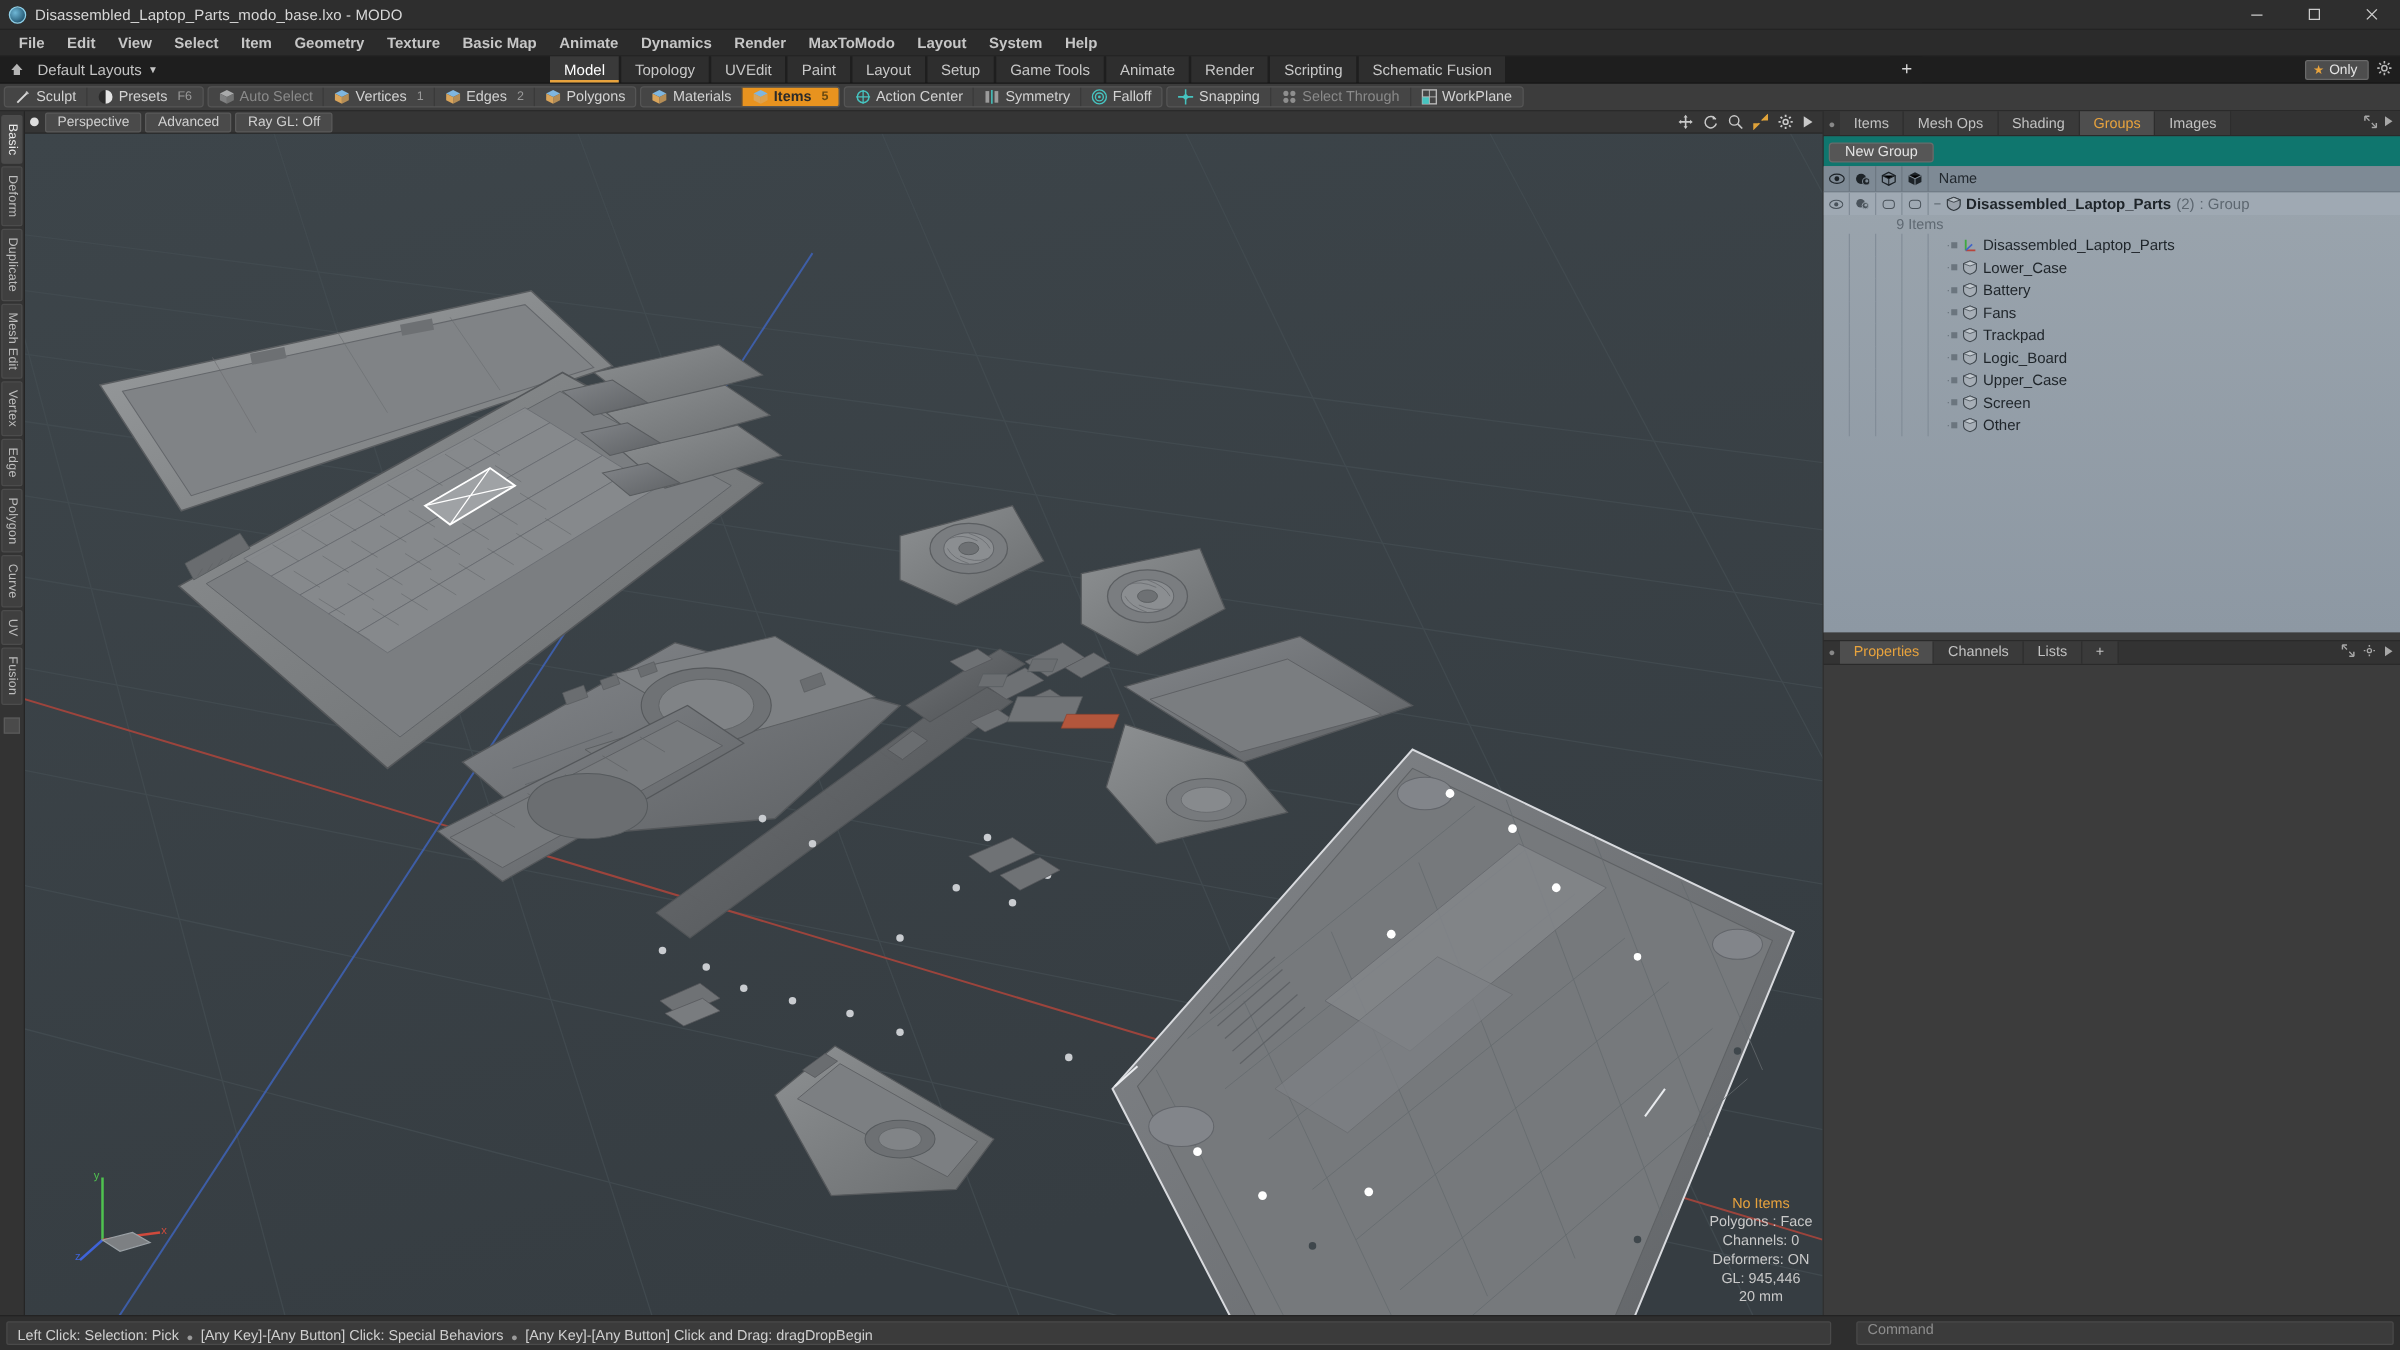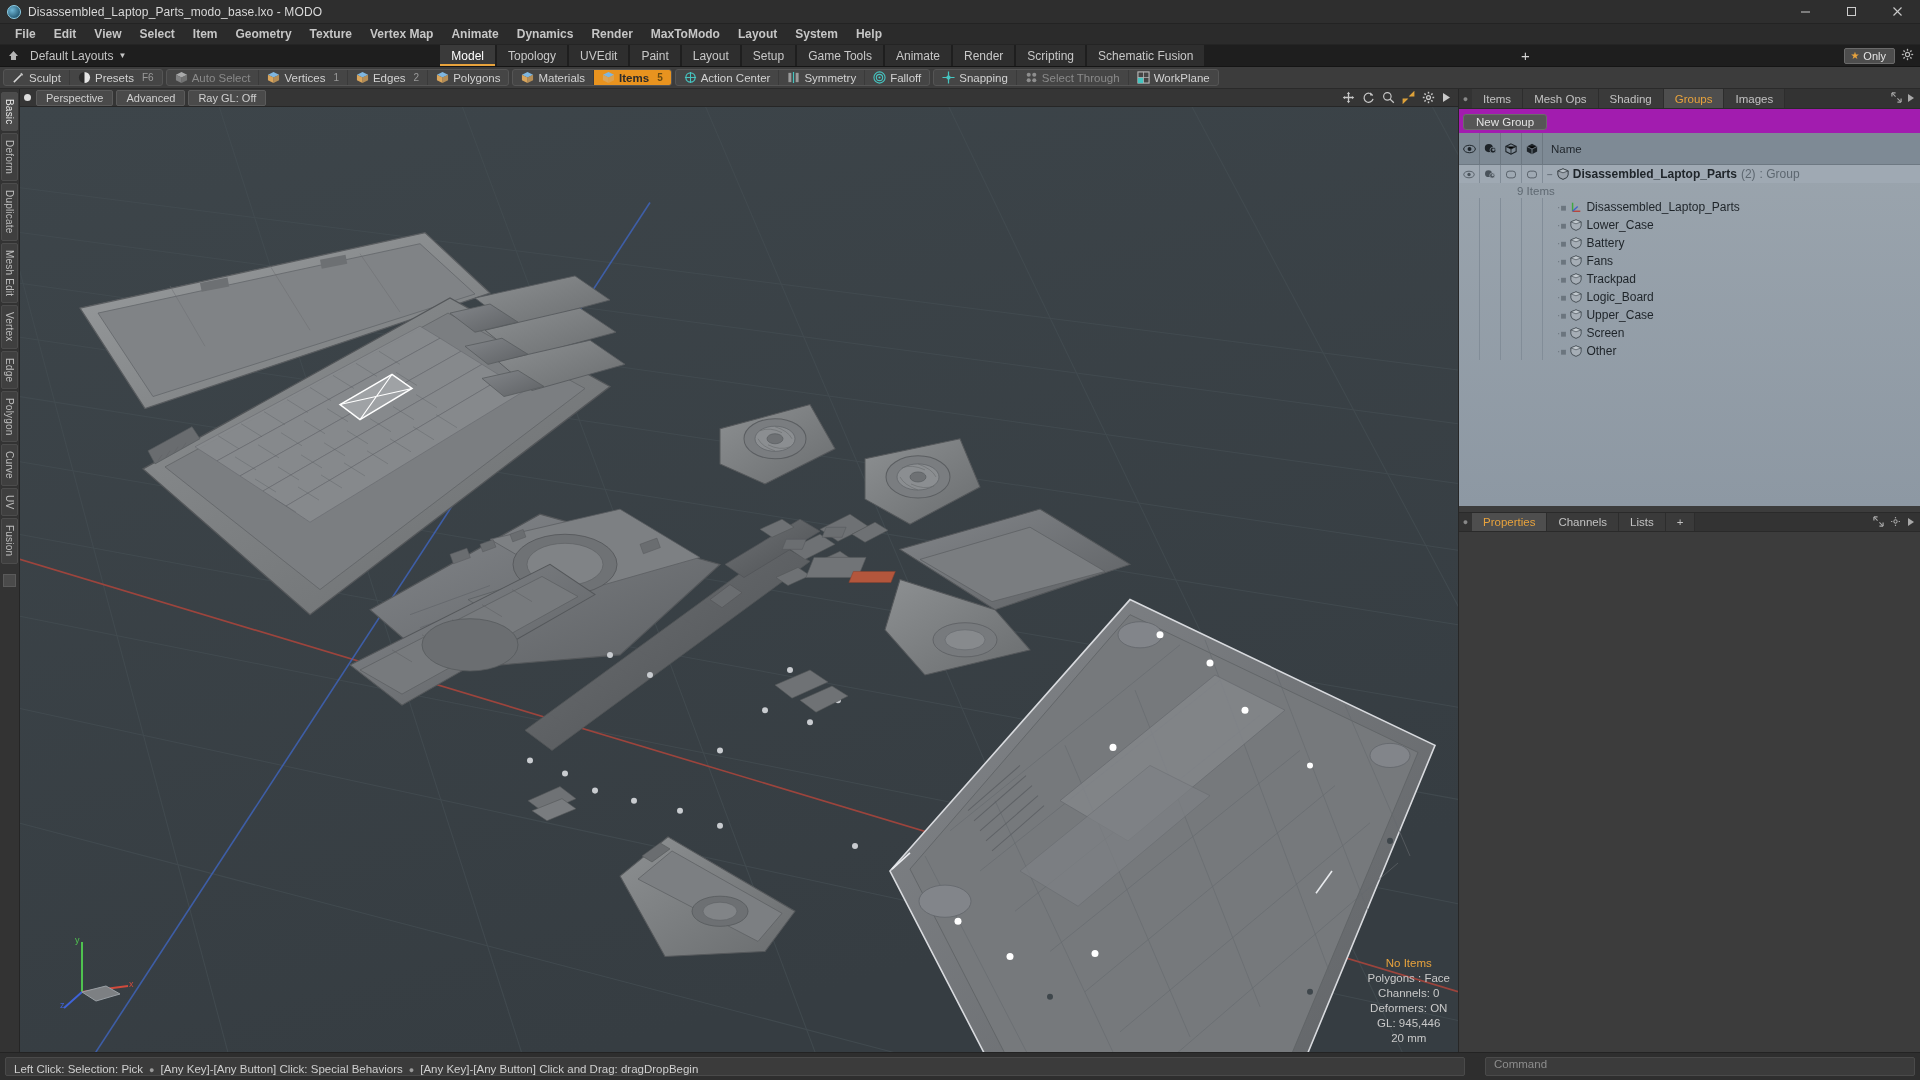--- a/index.html
+++ b/index.html
@@ -149,30 +149,30 @@
   .rp-grip { width: 13px; display:flex; align-items:center; justify-content:center; color:#888; font-size:9px; }
   .rp-tab {
     padding: 0 11px; font-size: 11.5px; color: #c2c2c2; display: flex; align-items: center;
     background: #3a3a3a; border-right: 1px solid #2d2d2d;
   }
   .rp-tab.active { background: #4e4e4e; color: #f0c270; }
   .rp-tab.active.orange { color: #e8a33d; }
   .rp-tabrow .rp-right { margin-left: auto; display:flex; align-items:center; gap:5px; padding-right:5px; color:#a8a8a8; font-size:10px; }
 
   .rp-newgroup {
-    background: #a21caf; padding: 3px 4px; flex: none;
+    background: #0f766e; padding: 3px 4px; flex: none;
   }
   .ng-btn {
     display: inline-block; background: #565656; border: 1px solid #6b6b6b; border-radius: 3px;
     font-size: 11.5px; color: #e2e2e2; padding: 1px 12px;
   }
 
   .tree { flex: 1; background: #8b96a1; display: flex; flex-direction: column; min-height: 0; }
   .tree-head {
-    display: flex; align-items: stretch; height: 32px; background: #7e8a95;
+    display: flex; align-items: stretch; height: 21px; background: #7e8a95;
     border-bottom: 1px solid #6d7882; flex: none; color: #1d2328; font-size: 11px; text-align: right;
   }
   .th-col {
     width: 21px; display:flex; align-items:center; justify-content:center;
     border-right: 1px solid #6d7882;
   }
   .th-name { padding-left: 8px; display:flex; align-items:center; font-size: 11.5px; color:#22282e; }
   .tree-body { flex: 1; overflow: hidden; background: linear-gradient(#9aa4ad, #8d98a3); }
 
   .trow { display: flex; align-items: center; height: 18px; font-size: 12px; color: #1e2429; position: relative; }
@@ -241,21 +241,21 @@
   </div>
 
   <div class="menubar" id="menubar">
       <div class="menu-item">File</div>
       <div class="menu-item">Edit</div>
       <div class="menu-item">View</div>
       <div class="menu-item">Select</div>
       <div class="menu-item">Item</div>
       <div class="menu-item">Geometry</div>
       <div class="menu-item">Texture</div>
-      <div class="menu-item">Vertex Map</div>
+      <div class="menu-item">Basic Map</div>
       <div class="menu-item">Animate</div>
       <div class="menu-item">Dynamics</div>
       <div class="menu-item">Render</div>
       <div class="menu-item">MaxToModo</div>
       <div class="menu-item">Layout</div>
       <div class="menu-item">System</div>
       <div class="menu-item">Help</div>
     </div>
 
   <div class="layoutbar">

